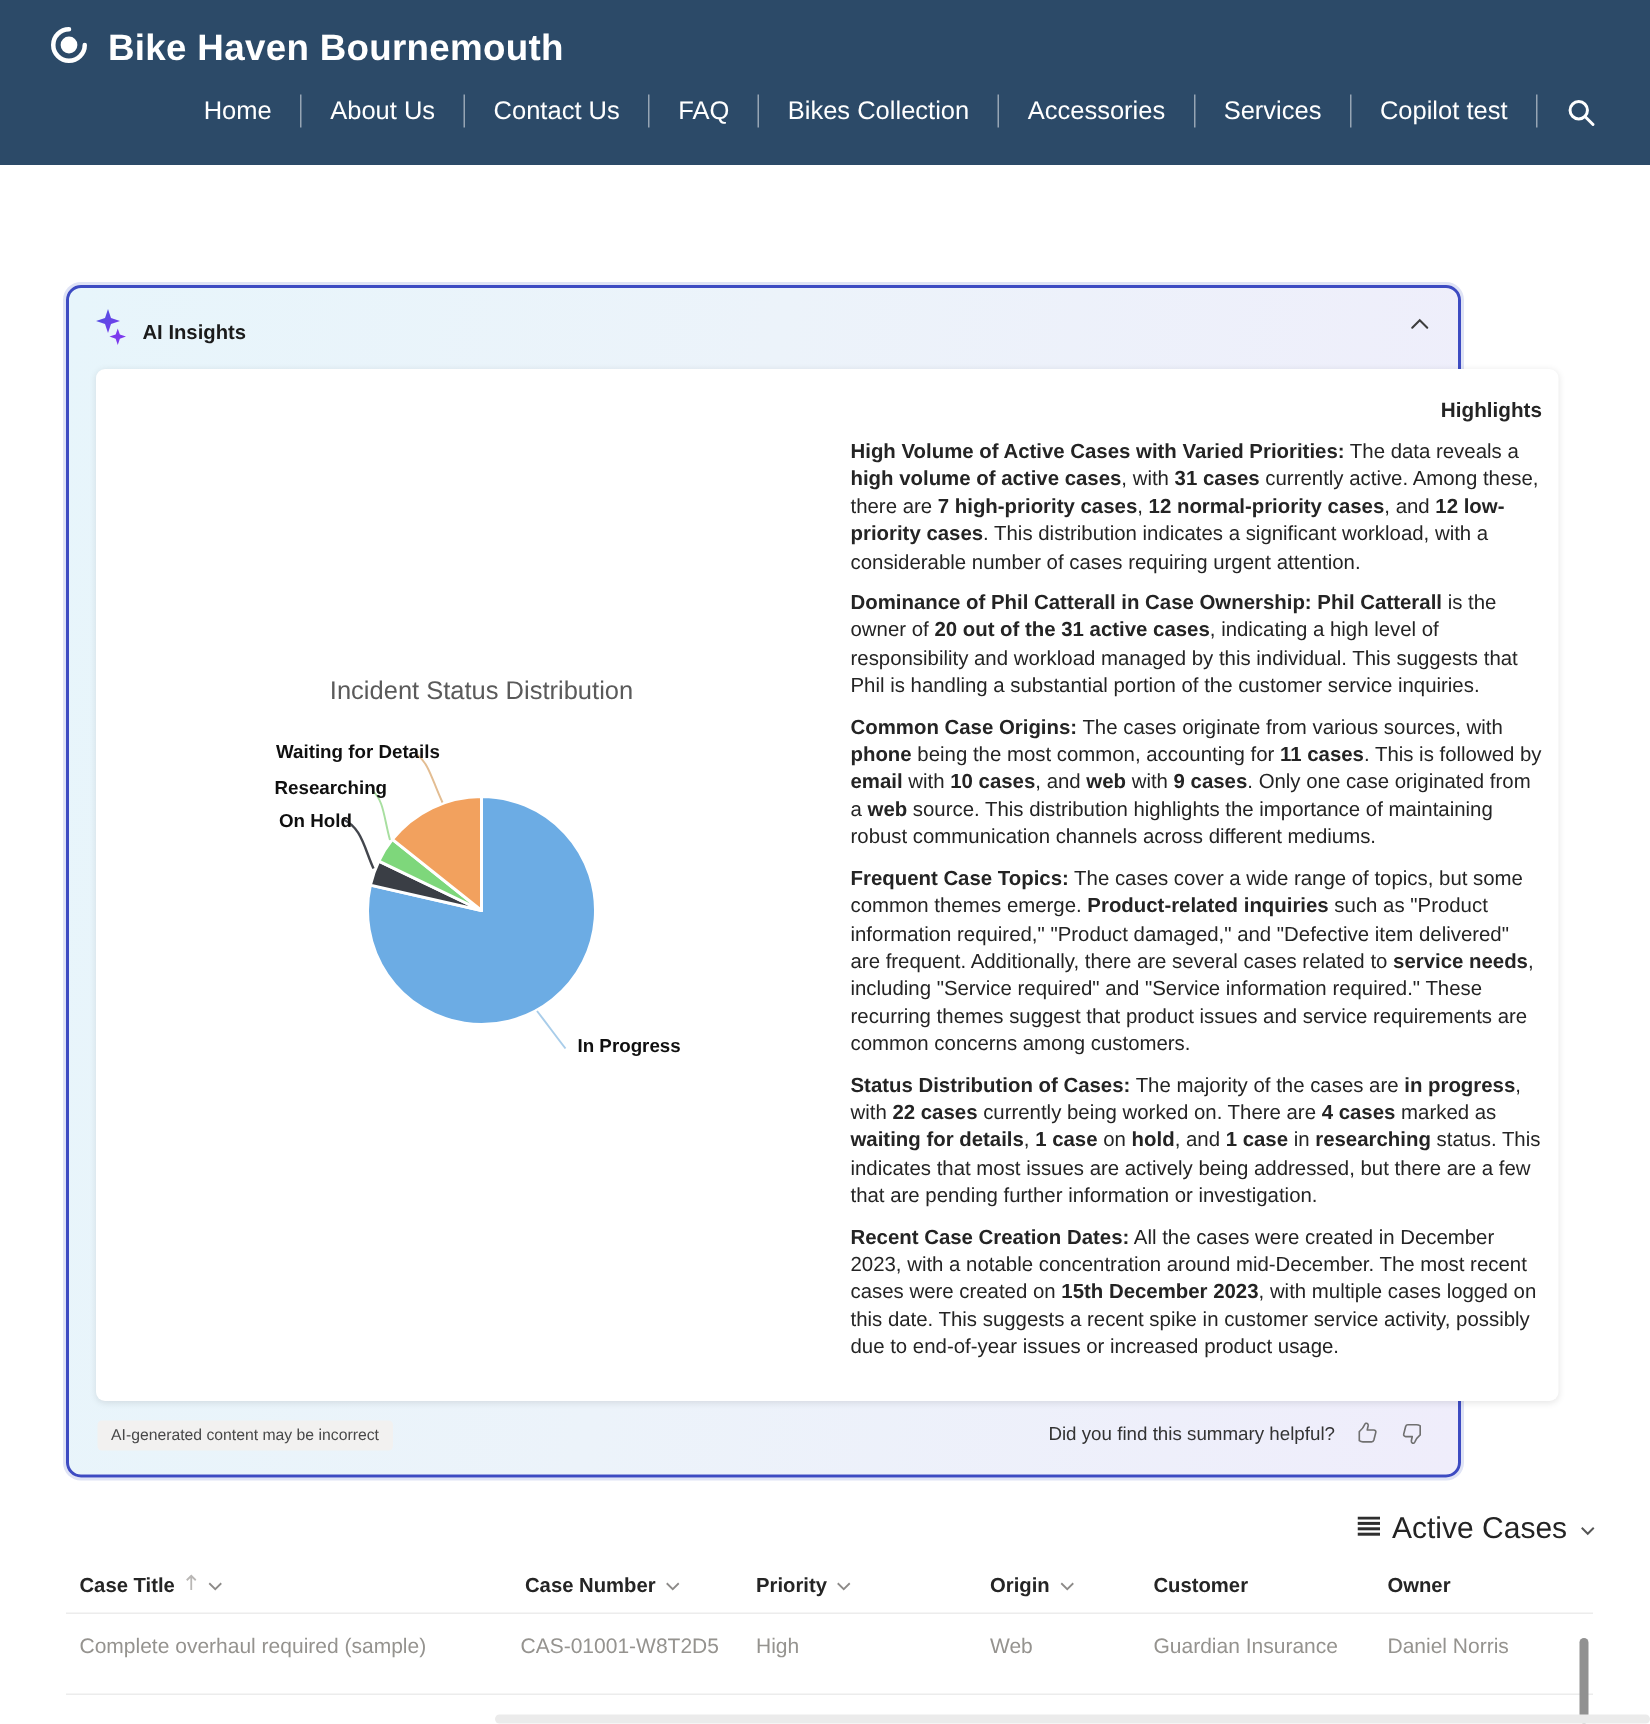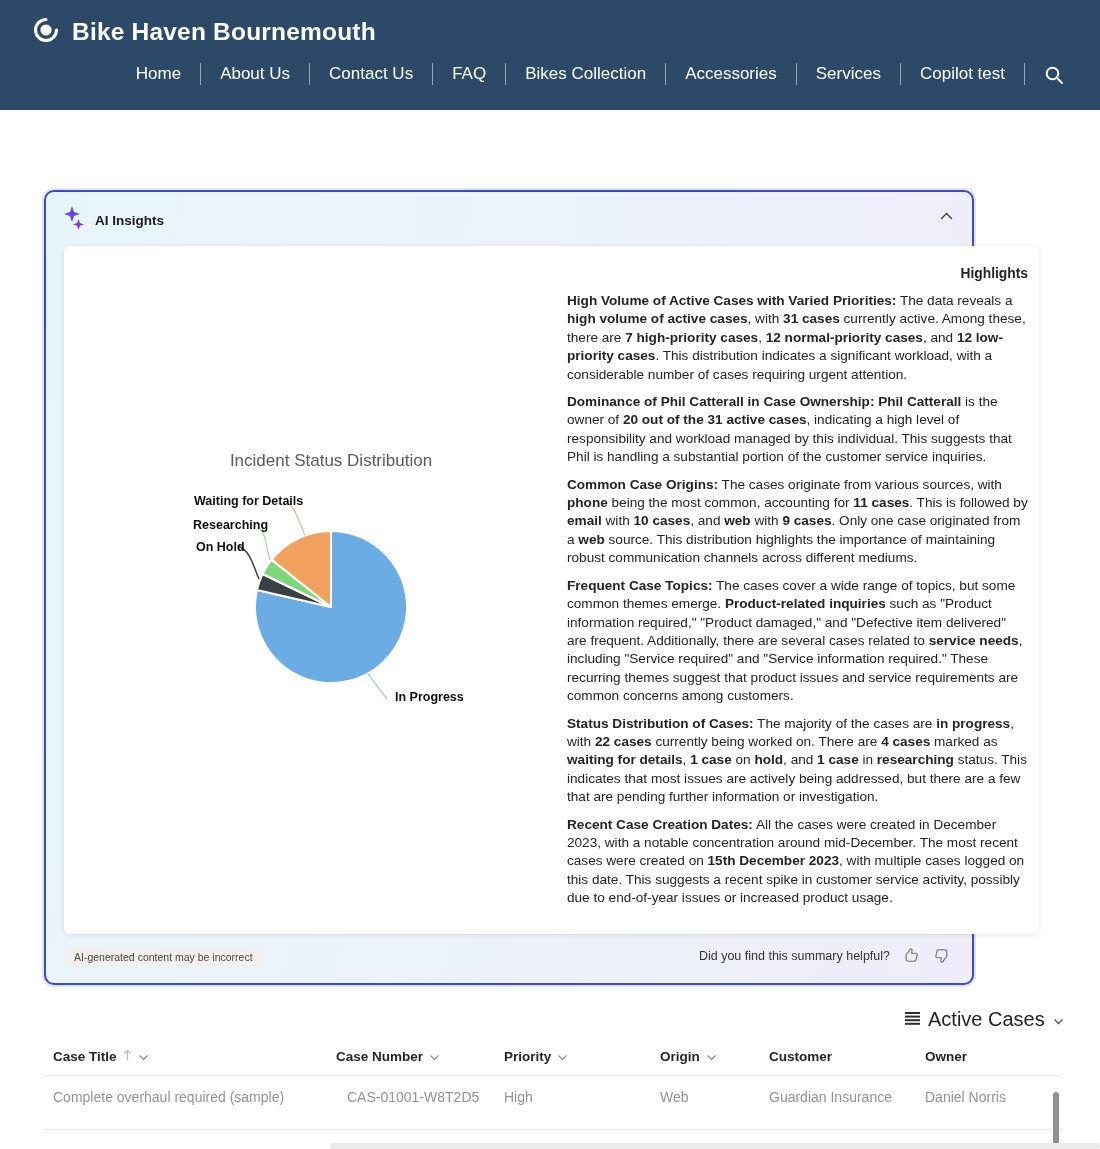--- a/index.html
+++ b/index.html
@@ -22,21 +22,21 @@
     box-shadow:0 0 0 2px #dfe3f5; }
   .ai-card-header { position:absolute; left:17px; top:13px; display:flex; align-items:center; gap:9px; }
   .ai-title { font-size:13.5px; font-weight:700; color:#1b1b1b; }
   .collapse-btn { position:absolute; right:16px; top:14px; width:20px; height:20px; display:flex;
     align-items:center; justify-content:center; cursor:pointer; }
 
   .inner-panel { position:absolute; left:18px; top:54px; width:975px; height:688px; background:#fff;
     border-radius:6px; box-shadow:0 1px 5px rgba(0,0,0,.10); }
 
   
-  .chart-zone { position:absolute; left:16px; top:0; width:502px; height:688px; }
+  .chart-zone { position:absolute; left:6px; top:0; width:502px; height:688px; }
   .chart-title { position:absolute; left:0; top:205px; width:502px; text-align:center;
     font-size:17px; color:#5a5a5a; }
   .pie-svg { position:absolute; left:0; top:0; }
   .pie-label { position:absolute; font-size:12.5px; font-weight:700; color:#0f0f0f; white-space:nowrap; }
   #lbl-waiting { left:114px; top:248px; }
   #lbl-researching { left:113px; top:272px; }
   #lbl-onhold { left:116px; top:294px; }
   #lbl-inprogress { left:315px; top:444px; }
 
   
@@ -194,21 +194,21 @@
 <div id="table-head">
     <div class="tbl-head-cell" style="left: 53px;">
       <span>Case Title</span>
       <span><svg width="9" height="12" viewBox="0 0 9 12">
           <path d="M4.5 11 V2 M1.5 4.5 L4.5 1.5 L7.5 4.5" fill="none" stroke="#b9b7b5" stroke-width="1.2"></path>
         </svg></span>
       <span><svg width="11" height="7" viewBox="0 0 11 7">
           <path d="M1.5 1.5 L5.5 5.5 L9.5 1.5" fill="none" stroke="#8d8b89" stroke-width="1.2"></path>
         </svg></span>
     </div>
-    <div class="tbl-head-cell" style="left: 336px;">
+    <div class="tbl-head-cell" style="left: 350px;">
       <span>Case Number</span>
       <span><svg width="11" height="7" viewBox="0 0 11 7">
           <path d="M1.5 1.5 L5.5 5.5 L9.5 1.5" fill="none" stroke="#8d8b89" stroke-width="1.2"></path>
         </svg></span>
     </div>
     <div class="tbl-head-cell" style="left: 504px;">
       <span>Priority</span>
       <span><svg width="11" height="7" viewBox="0 0 11 7">
           <path d="M1.5 1.5 L5.5 5.5 L9.5 1.5" fill="none" stroke="#8d8b89" stroke-width="1.2"></path>
         </svg></span>

